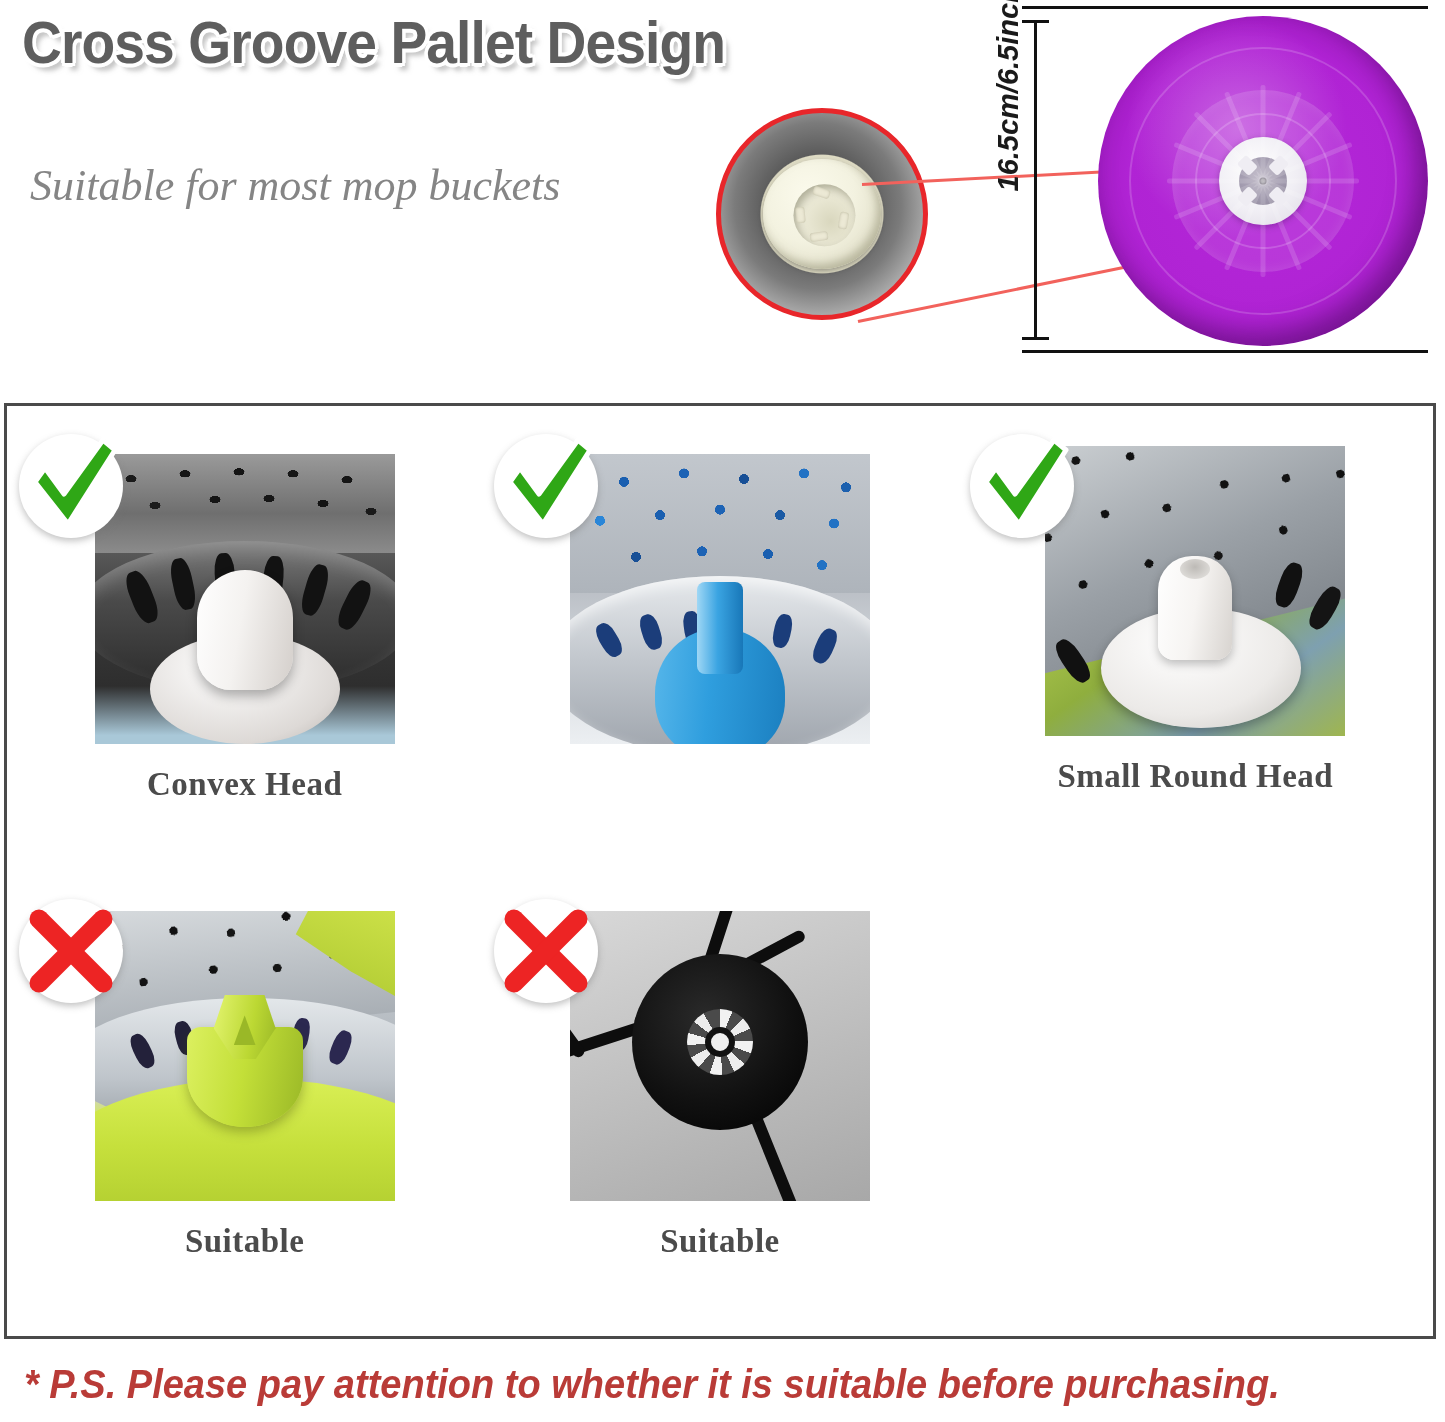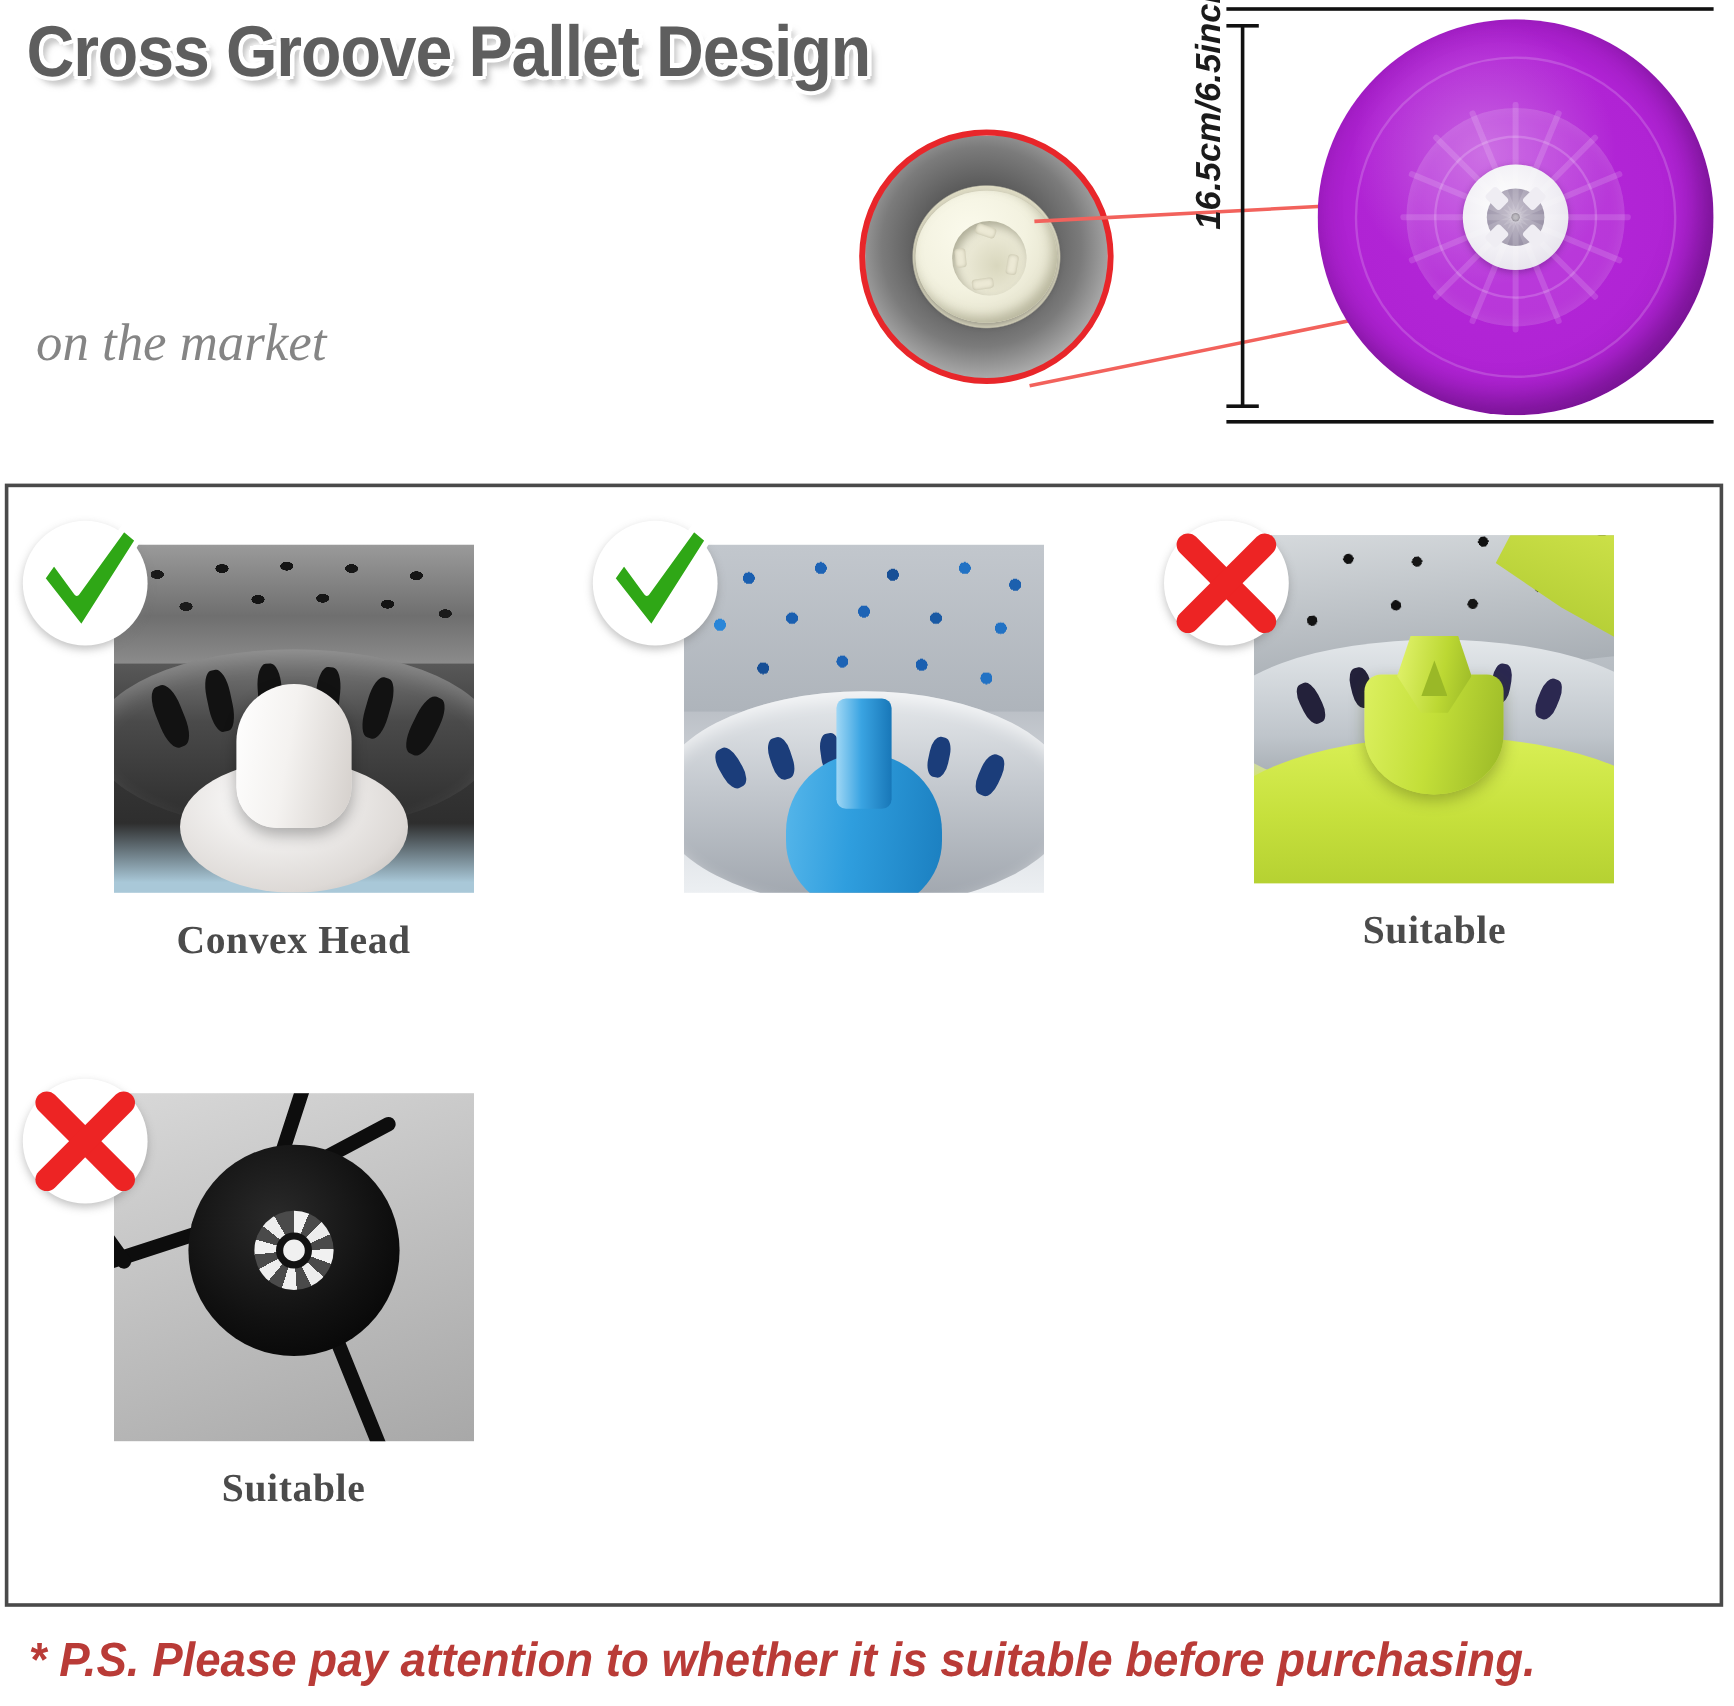--- a/index.html
+++ b/index.html
@@ -190,21 +190,21 @@
     transform:scaleX(.95);transform-origin:left top;
   }
 </style>
 </head>
 <body>
 
 <div id="header">
 
   <div id="title">Cross Groove Pallet Design</div>
 
-  <div class="subline" id="subline2">on the market</div>
+  <div class="subline" id="subline1">Suitable for most mop buckets</div>
 
   <div id="callout">
     <div class="socket-outer">
       <div class="socket-inner"></div>
       <div class="socket-notch n1"></div>
       <div class="socket-notch n2"></div>
       <div class="socket-notch n3"></div>
       <div class="socket-notch n4"></div>
     </div>
   </div>
@@ -314,20 +314,63 @@
                     border-radius:8px;
                     background:linear-gradient(90deg,#9fd7f5,#3aa4e2 45%,#1877b8);"></div>
       </div>
       <div class="mark">
         <svg width="104" height="104" viewBox="0 0 104 104" aria-hidden="true">
           <path d="M16 48 L26 34 L45 60 L84 6 L96 16 L49 90 Z" fill="#2fa716" stroke="#ffffff" stroke-width="5" stroke-linejoin="round"></path>
         </svg>
       </div>
     </div>
 
+    <div class="cell r2">
+      <div class="photo" style="background:linear-gradient(145deg,#cfe06a 0%,#b7cf52 28%,#8fae3e 55%,#7ea0b0 78%,#9fb64f 100%);">
+        <div style="position:absolute;left:-12%;top:-14%;width:128%;height:78%;transform:rotate(-14deg);
+             background:
+               radial-gradient(circle 6px at 8% 18%,#111 70%,rgba(0,0,0,0) 72%),
+               radial-gradient(circle 6px at 22% 12%,#141414 70%,rgba(0,0,0,0) 72%),
+               radial-gradient(circle 6px at 36% 16%,#111 70%,rgba(0,0,0,0) 72%),
+               radial-gradient(circle 6px at 50% 10%,#161616 70%,rgba(0,0,0,0) 72%),
+               radial-gradient(circle 6px at 64% 16%,#111 70%,rgba(0,0,0,0) 72%),
+               radial-gradient(circle 6px at 78% 12%,#141414 70%,rgba(0,0,0,0) 72%),
+               radial-gradient(circle 6px at 92% 20%,#111 70%,rgba(0,0,0,0) 72%),
+               radial-gradient(circle 6px at 10% 42%,#121212 70%,rgba(0,0,0,0) 72%),
+               radial-gradient(circle 6px at 26% 38%,#111 70%,rgba(0,0,0,0) 72%),
+               radial-gradient(circle 6px at 42% 42%,#151515 70%,rgba(0,0,0,0) 72%),
+               radial-gradient(circle 6px at 58% 38%,#111 70%,rgba(0,0,0,0) 72%),
+               radial-gradient(circle 6px at 74% 42%,#131313 70%,rgba(0,0,0,0) 72%),
+               radial-gradient(circle 6px at 88% 46%,#111 70%,rgba(0,0,0,0) 72%),
+               radial-gradient(circle 6px at 16% 66%,#121212 70%,rgba(0,0,0,0) 72%),
+               radial-gradient(circle 6px at 34% 64%,#111 70%,rgba(0,0,0,0) 72%),
+               radial-gradient(circle 6px at 52% 68%,#151515 70%,rgba(0,0,0,0) 72%),
+               radial-gradient(circle 6px at 70% 64%,#111 70%,rgba(0,0,0,0) 72%),
+               linear-gradient(170deg,#cfd3d6,#9aa0a6 60%,#7f858b);"></div>
+        <div class="slot" style="left:6%;top:66%;width:20px;height:48px;background:#111;transform:rotate(-34deg);"></div>
+        <div class="slot" style="left:20%;top:72%;width:20px;height:46px;background:#141414;transform:rotate(-22deg);"></div>
+        <div class="slot" style="left:78%;top:40%;width:20px;height:46px;background:#111;transform:rotate(20deg);"></div>
+        <div class="slot" style="left:90%;top:48%;width:20px;height:46px;background:#141414;transform:rotate(30deg);"></div>
+        <div style="position:absolute;left:52%;top:56%;width:200px;height:120px;transform:translateX(-50%);
+                    border-radius:50%;background:radial-gradient(ellipse at 40% 28%,#ffffff,#eceae8 60%,#c9c6c2 100%);
+                    box-shadow:0 5px 12px rgba(0,0,0,.3);"></div>
+        <div style="position:absolute;left:50%;top:38%;width:74px;height:104px;transform:translateX(-50%);
+                    border-radius:34px 34px 16px 16px;
+                    background:linear-gradient(100deg,#ffffff 0%,#f6f4f2 50%,#d7d3cf 100%);
+                    box-shadow:0 4px 10px rgba(0,0,0,.25);"></div>
+        <div style="position:absolute;left:50%;top:39%;width:30px;height:20px;transform:translateX(-50%);
+                    border-radius:50%;background:radial-gradient(ellipse at 50% 40%,#bdbab6,#e8e6e3);"></div>
+      </div>
+      <div class="mark">
+        <svg width="104" height="104" viewBox="0 0 104 104" aria-hidden="true">
+          <path d="M16 48 L26 34 L45 60 L84 6 L96 16 L49 90 Z" fill="#2fa716" stroke="#ffffff" stroke-width="5" stroke-linejoin="round"></path>
+        </svg>
+      </div>
+      <div class="cell-label">Small Round Head</div>
+    </div>
 
     <div class="cell r2">
       <div class="photo" style="background:linear-gradient(180deg,#cfd4d9 0%,#b6bcc2 40%,#cdd2d7 62%,#d4e84f 72%,#c2dc3f 100%);">
         <div style="position:absolute;left:-8%;top:-6%;width:118%;height:46%;transform:rotate(-6deg);
              background:
                radial-gradient(circle 6px at 14% 30%,#151515 70%,rgba(0,0,0,0) 72%),
                radial-gradient(circle 6px at 30% 22%,#111 70%,rgba(0,0,0,0) 72%),
                radial-gradient(circle 6px at 46% 28%,#161616 70%,rgba(0,0,0,0) 72%),
                radial-gradient(circle 6px at 62% 20%,#111 70%,rgba(0,0,0,0) 72%),
                radial-gradient(circle 6px at 78% 30%,#141414 70%,rgba(0,0,0,0) 72%),

